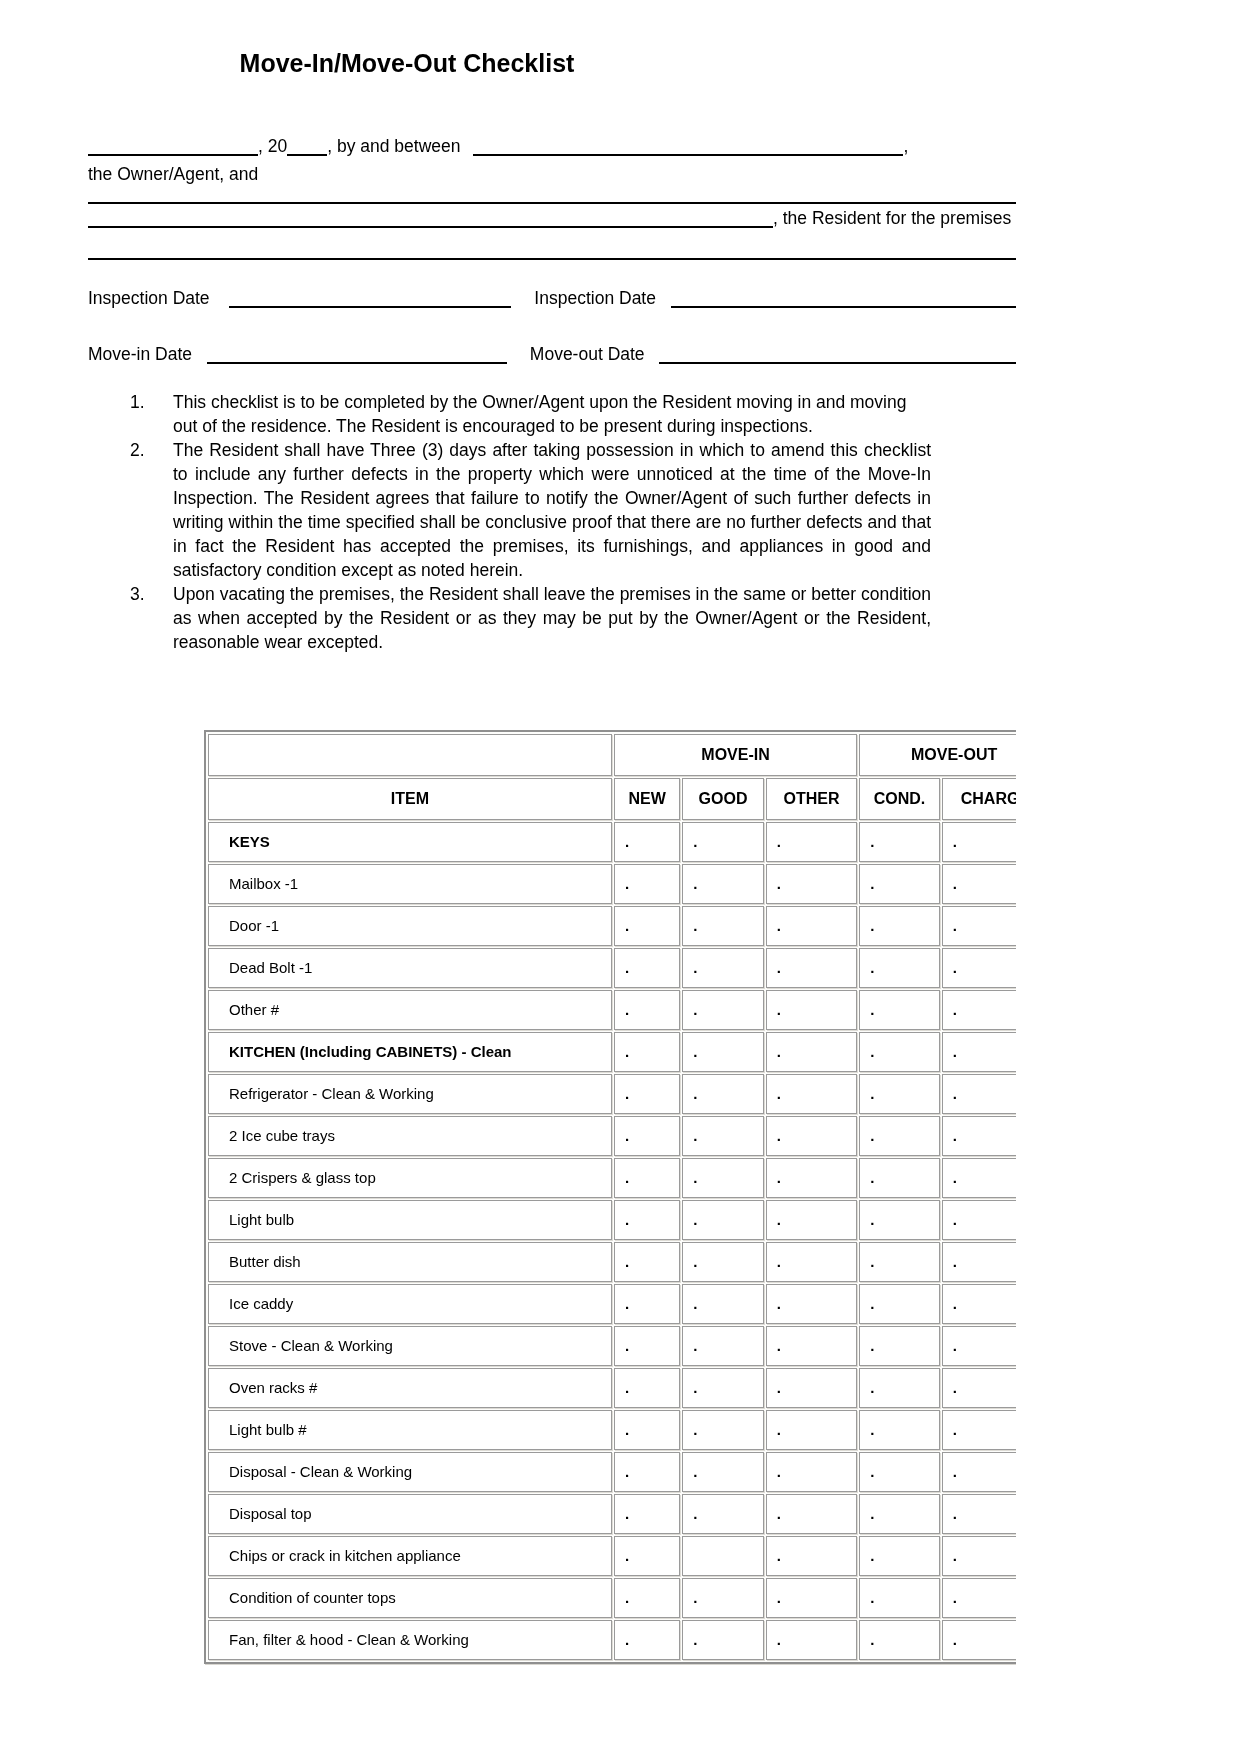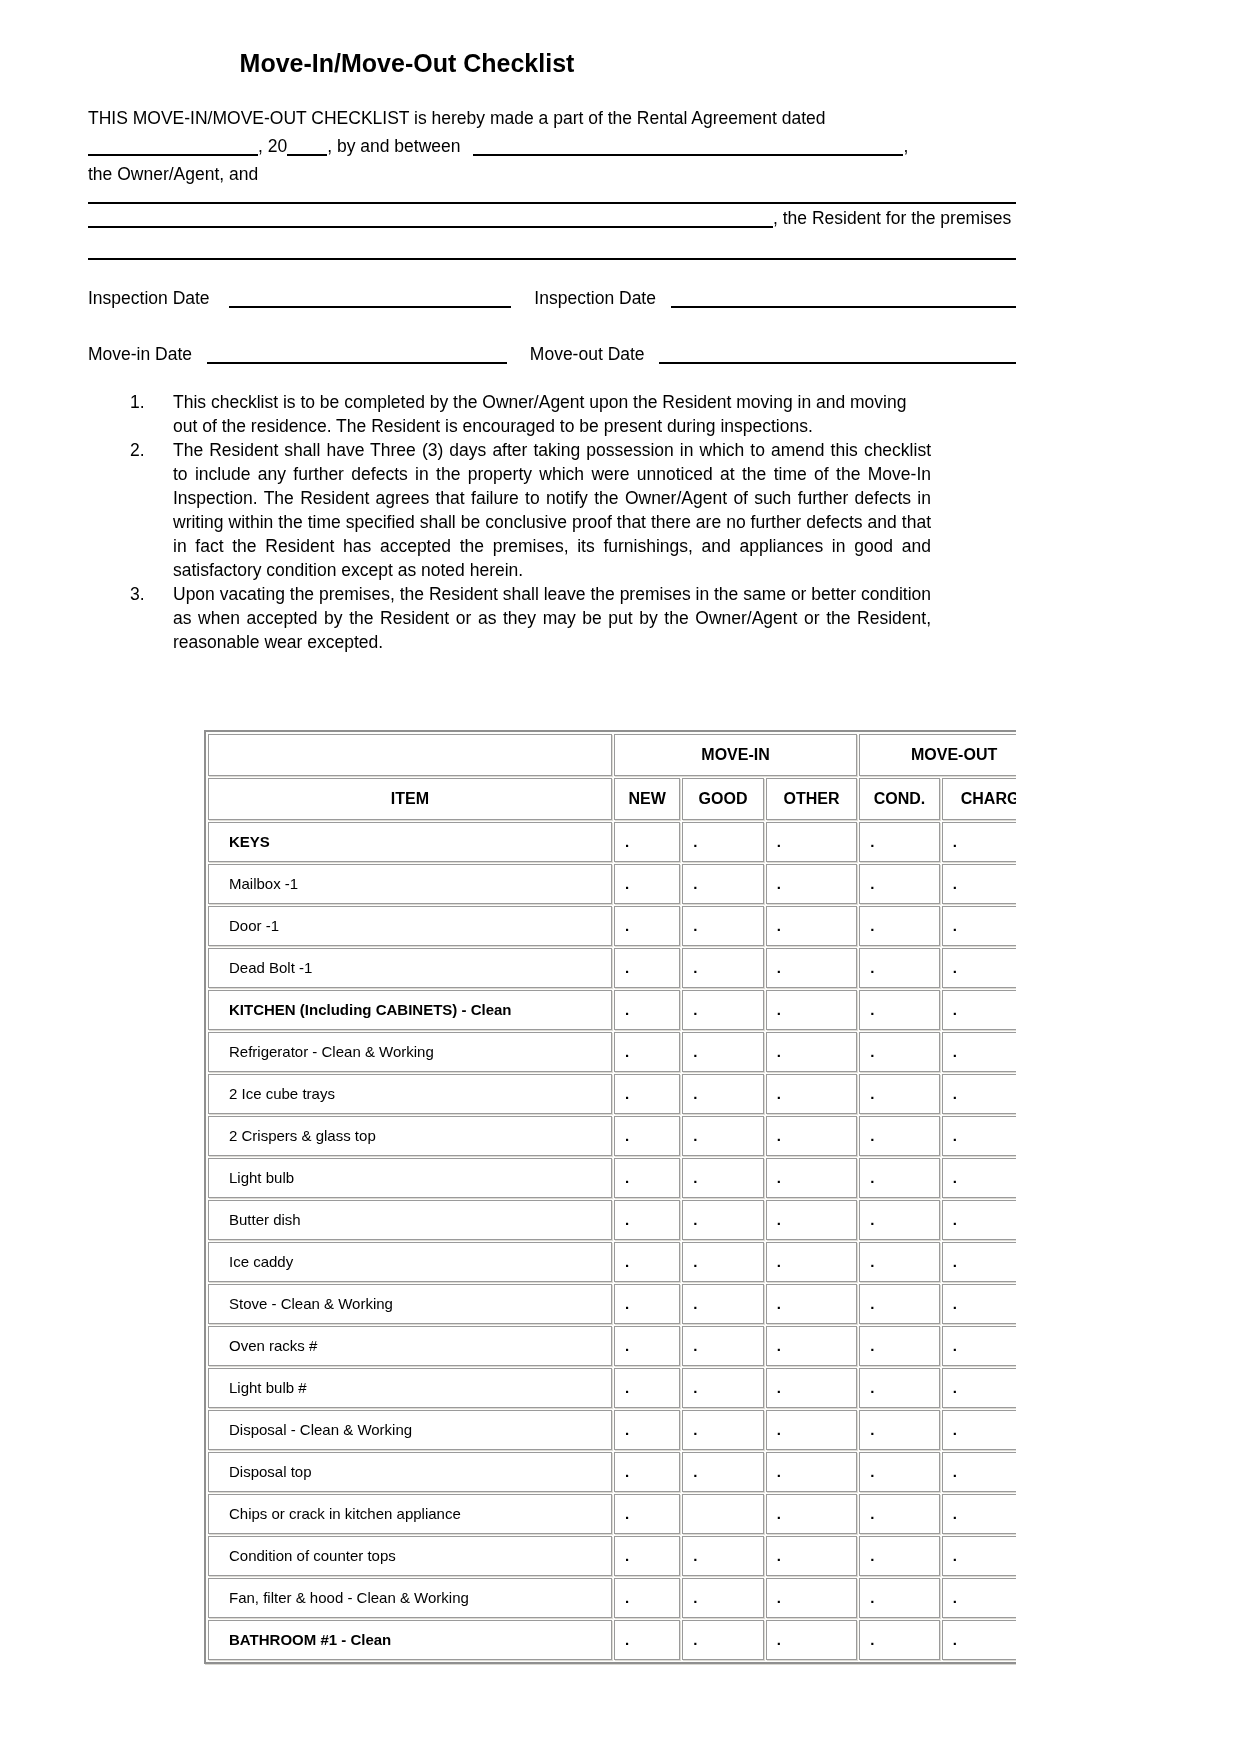--- a/index.html
+++ b/index.html
@@ -80,21 +80,21 @@
   .corner-cell { background:#ffffff; }
 </style>
 </head>
 <body>
 
 <div class="page">
 
   <h1 class="doc-title">Move-In/Move-Out Checklist</h1>
 
   <div class="intro">
-    <span>THIS MOVE-IN/MOVE-OUT CHECKLIST is hereby made a part of the Rental Agreement dated</span><br>
+    <br>
     <span class="blank b170"></span><span>, 20</span><span class="blank b40"></span><span>, by and between</span> <span class="blank b430 ml8"></span><span>, the Owner/Agent, and</span>
   </div>
 
   <div class="uline-full"></div>
 
   <div class="resident-line">
     <span class="blank b685"></span><span>, the Resident for the premises located at</span>
   </div>
 
   <div class="address-line">
@@ -181,20 +181,28 @@
         </tr>
         <tr>
     <td class="item-cell">Dead Bolt -1</td>
   <td class="dot-cell">.</td>
           <td class="dot-cell">.</td>
           <td class="dot-cell">.</td>
           <td class="dot-cell">.</td>
           <td class="dot-cell">.</td>
         </tr>
         <tr>
+    <td class="item-cell">Other #</td>
+  <td class="dot-cell">.</td>
+          <td class="dot-cell">.</td>
+          <td class="dot-cell">.</td>
+          <td class="dot-cell">.</td>
+          <td class="dot-cell">.</td>
+        </tr>
+        <tr>
     <td class="item-cell bold">KITCHEN (Including CABINETS) - Clean</td>
   <td class="dot-cell">.</td>
           <td class="dot-cell">.</td>
           <td class="dot-cell">.</td>
           <td class="dot-cell">.</td>
           <td class="dot-cell">.</td>
         </tr>
         <tr>
     <td class="item-cell">Refrigerator - Clean &amp; Working</td>
   <td class="dot-cell">.</td>
@@ -294,28 +302,20 @@
         <tr>
     <td class="item-cell">Condition of counter tops</td>
   <td class="dot-cell">.</td>
           <td class="dot-cell">.</td>
           <td class="dot-cell">.</td>
           <td class="dot-cell">.</td>
           <td class="dot-cell">.</td>
         </tr>
         <tr>
     <td class="item-cell">Fan, filter &amp; hood - Clean &amp; Working</td>
-  <td class="dot-cell">.</td>
-          <td class="dot-cell">.</td>
-          <td class="dot-cell">.</td>
-          <td class="dot-cell">.</td>
-          <td class="dot-cell">.</td>
-        </tr>
-        <tr>
-    <td class="item-cell bold">BATHROOM #1 - Clean</td>
   <td class="dot-cell">.</td>
           <td class="dot-cell">.</td>
           <td class="dot-cell">.</td>
           <td class="dot-cell">.</td>
           <td class="dot-cell">.</td>
         </tr>
       </tbody>
   </table>
 
 </div>

